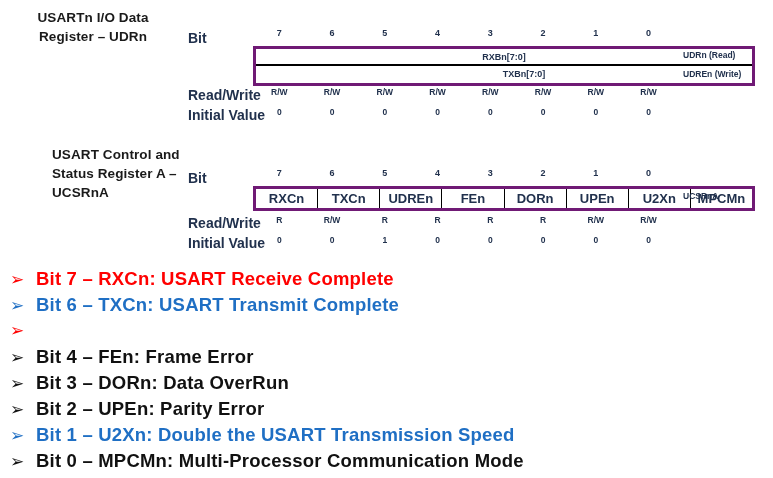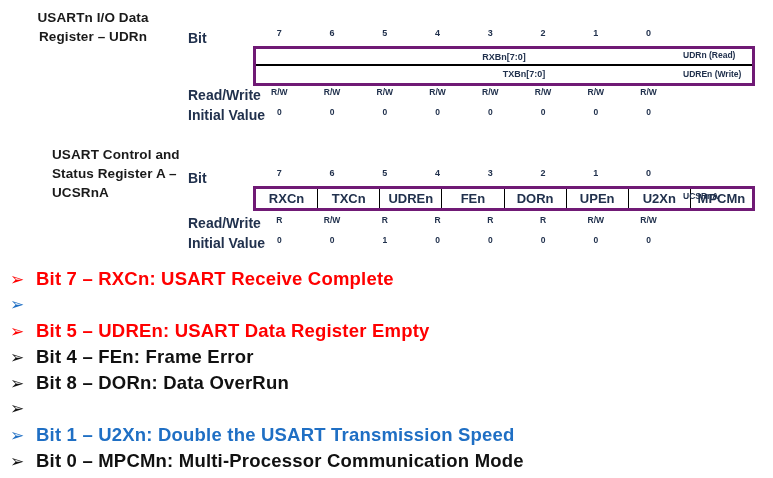--- a/index.html
+++ b/index.html
@@ -254,35 +254,36 @@
 </div>
 
 <div id="bit-list">
 
   <div class="bit-item" style="color: rgb(255, 0, 0);">
     <span class="arrow">➢</span>
     <span class="txt">Bit 7 – RXCn: USART Receive Complete</span>
   </div>
   <div class="bit-item" style="color: rgb(31, 111, 196);">
     <span class="arrow">➢</span>
+    <span class="txt">Bit 6 – TXCn: USART Transmit Complete</span>
   </div>
   <div class="bit-item" style="color: rgb(255, 0, 0);">
     <span class="arrow">➢</span>
-    <span class="txt">Bit 5 – UDREn: USART Data Register Empty</span>
   </div>
   <div class="bit-item" style="color: rgb(17, 17, 17);">
     <span class="arrow">➢</span>
     <span class="txt">Bit 4 – FEn: Frame Error</span>
   </div>
   <div class="bit-item" style="color: rgb(17, 17, 17);">
     <span class="arrow">➢</span>
-    <span class="txt">Bit 8 – DORn: Data OverRun</span>
-  </div>
-  <div class="bit-item" style="color: rgb(17, 17, 17);">
-    <span class="arrow">➢</span>
+    <span class="txt">Bit 3 – DORn: Data OverRun</span>
+  </div>
+  <div class="bit-item" style="color: rgb(17, 17, 17);">
+    <span class="arrow">➢</span>
+    <span class="txt">Bit 2 – UPEn: Parity Error</span>
   </div>
   <div class="bit-item" style="color: rgb(31, 111, 196);">
     <span class="arrow">➢</span>
     <span class="txt">Bit 1 – U2Xn: Double the USART Transmission Speed</span>
   </div>
   <div class="bit-item" style="color: rgb(17, 17, 17);">
     <span class="arrow">➢</span>
     <span class="txt">Bit 0 – MPCMn: Multi-Processor Communication Mode</span>
   </div>
 </div>

